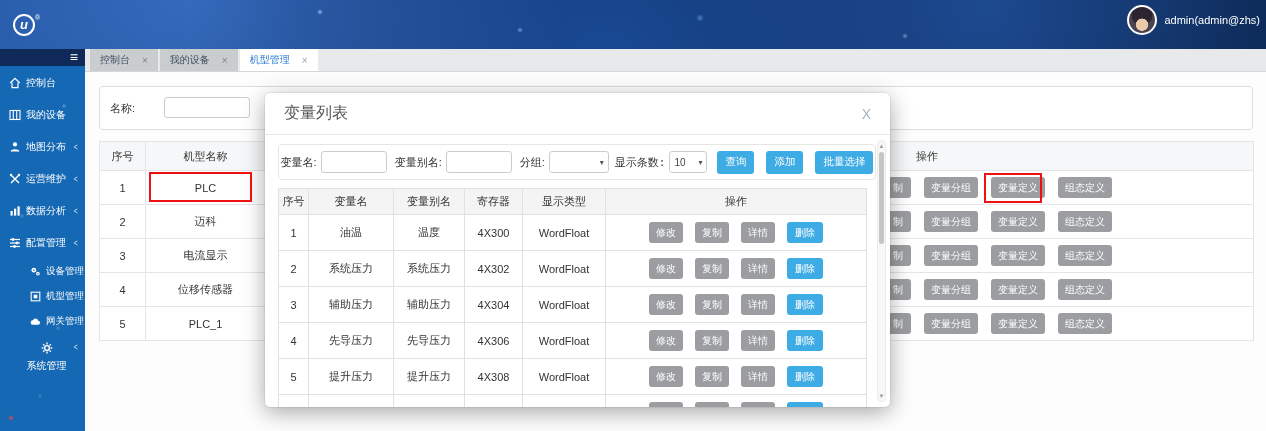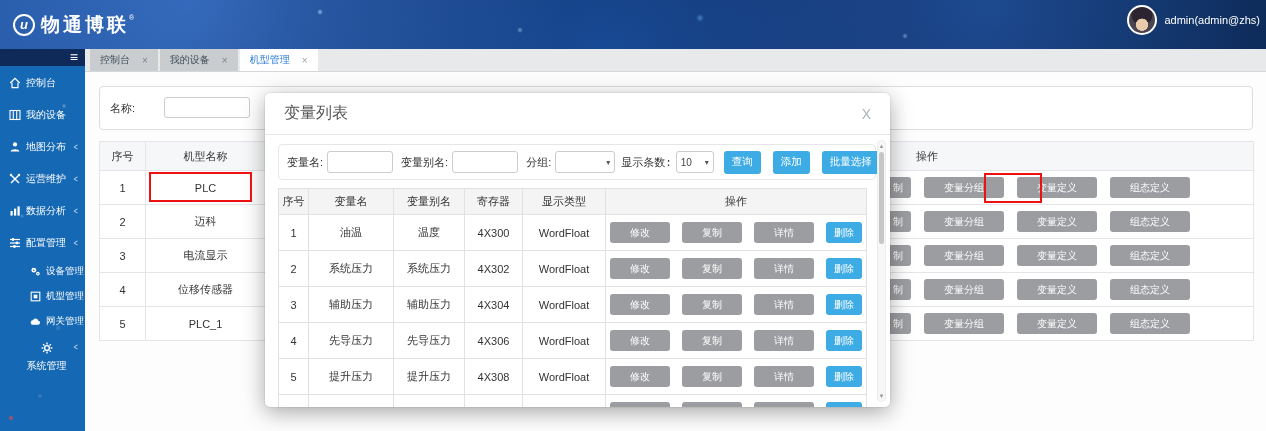--- a/index.html
+++ b/index.html
@@ -71,39 +71,39 @@
   table { border-collapse:collapse; table-layout:fixed; background:#fff; }
   .main-table { position:absolute; left:99px; top:141px; width:1154px; font-size:11px; color:#333; }
   .main-table th, .main-table td { border:1px solid #e3e5e8; text-align:center; overflow:hidden; }
   .main-table thead th { height:29px; background:#f6f7f8; font-weight:normal; }
   .main-table tbody td { height:34px; }
   .main-table th.op, .main-table td.op { text-align:left; }
   .main-table th.op { padding-left:32px; }
   .op-btns { display:flex; align-items:center; gap:13px; padding-left:1px; }
 
   .btn-gray, .btn-blue { display:inline-flex; align-items:center; justify-content:center; height:21px;
-    padding:0 20px; border-radius:3px; font-size:10px; color:#fff; cursor:pointer; white-space:nowrap; flex:none; }
+    padding:0 7px; border-radius:3px; font-size:10px; color:#fff; cursor:pointer; white-space:nowrap; flex:none; }
   .btn-gray { background:#9b9da0; }
   .btn-blue { background:#3dabe4; padding:0 8px; }
   .btn-partial { width:26px; padding:0; }
 
   
   .anno { position:absolute; border:2px solid #ee1111; z-index:60; pointer-events:none; }
   .anno-plc { left:149px; top:172px; width:103px; height:30px; }
   .anno-def { left:984px; top:173px; width:58px; height:30px; }
 
   
   .modal { position:absolute; left:265px; top:93px; width:625px; height:314px; background:#fff;
     border-radius:5px; box-shadow:0 5px 22px rgba(0,0,0,.35), 0 0 0 1px rgba(0,0,0,.05); z-index:40; overflow:hidden; }
   .modal-header { height:42px; border-bottom:1px solid #e6e6e6; display:flex; align-items:center; padding:0 19px; }
   .modal-title { font-size:16px; color:#555; }
   .modal-close { margin-left:auto; color:#a9b3bd; font-size:14px; cursor:pointer; }
   .modal-body { position:relative; height:271px; }
   .m-filter { position:absolute; left:13px; top:9px; width:598px; height:36px; border:1px solid #e6e6e6;
-    border-radius:4px; display:flex; align-items:center; padding:0 8px; font-size:11px; color:#333; }
+    border-radius:4px; display:flex; align-items:center; padding:0 8px; font-size:11px; color:#333;justify-content:center; }
   .m-lbl { flex:none; }
   .m-input { width:66px; height:22px; border:1px solid #ccc; border-radius:3px; background:#fff;
     margin-left:4px; font-size:10px; padding:0 3px; outline:none; flex:none; }
   .m-select { height:22px; border:1px solid #ccc; border-radius:3px; background:#fff; margin-left:4px;
     display:flex; align-items:center; justify-content:space-between; padding:0 4px; font-size:10px; color:#444;
     cursor:pointer; flex:none; }
   .sel-group { width:60px; }
   .sel-size { width:38px; }
   .caret { font-size:8px; color:#555; margin-left:auto; }
   .ml8 { margin-left:8px; } .ml6 { margin-left:6px;font-family:Liberation Mono, monospace; } .ml10 { margin-left:10px; } .ml12 { margin-left:12px; }
@@ -122,21 +122,20 @@
   .m-thumb { position:absolute; left:1px; top:11px; width:5px; height:92px; background:#c6c6c6; border-radius:3px; }
 </style>
 </head>
 <body>
 
 <div class="canvas">
 
   <header class="top-header">
     <div class="logo-block">
       <span class="logo-icon">u</span>
-      <span class="logo-text">物通博联</span>
       <span class="logo-tm">®</span>
     </div>
     <div class="user-block">
       <span class="avatar"></span>
       <span class="user-name">admin(admin@zhs)</span>
     </div>
   </header>
 
   <div class="nav-strip">
     <span class="hamburger">≡</span>

